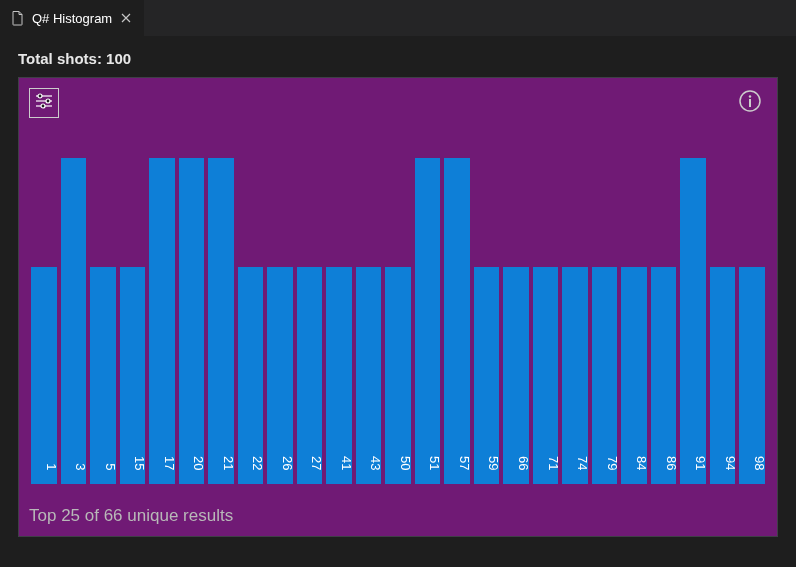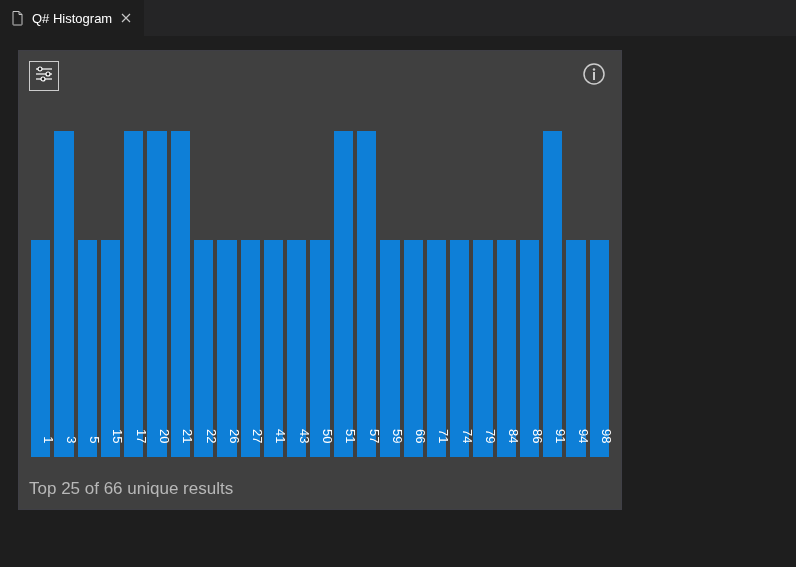--- a/index.html
+++ b/index.html
@@ -33,24 +33,24 @@
     padding: 14px 18px 18px 18px;
   }
   .total-shots {
     font-size: 15px;
     font-weight: 600;
     color: #e8e8e8;
     margin-bottom: 10px;
   }
   .panel {
     border: 1px solid #3f3f46;
-    width: 604px;
+    width: 760px;
     height: 460px;
     position: relative;
-    background: #404040;
+    background: #701a75;
   }
   .toolbar {
     position: absolute;
     top: 10px;
     left: 10px;
     width: 30px;
     height: 30px;
     border: 1px solid #cccccc;
     display: flex;
     align-items: center;
@@ -119,20 +119,21 @@
     <span>Q# Histogram</span>
     <span class="close">
       <svg width="14" height="14" viewBox="0 0 14 14">
         <path d="M3 3 L11 11 M11 3 L3 11" stroke="#c5c5c5" stroke-width="1.2"></path>
       </svg>
     </span>
   </div>
 </div>
 
 <div class="content">
+  <div class="total-shots">Total shots: 100</div>
 
   <div class="panel">
 
     <div class="toolbar">
       <span>
         <svg width="20" height="20" viewBox="0 0 20 20">
           <line x1="2" y1="5" x2="18" y2="5" stroke="#ffffff" stroke-width="1.2"></line>
           <circle cx="6" cy="5" r="2" fill="#1e1e1e" stroke="#ffffff" stroke-width="1.2"></circle>
           <line x1="2" y1="10" x2="18" y2="10" stroke="#ffffff" stroke-width="1.2"></line>
           <circle cx="14" cy="10" r="2" fill="#1e1e1e" stroke="#ffffff" stroke-width="1.2"></circle>

